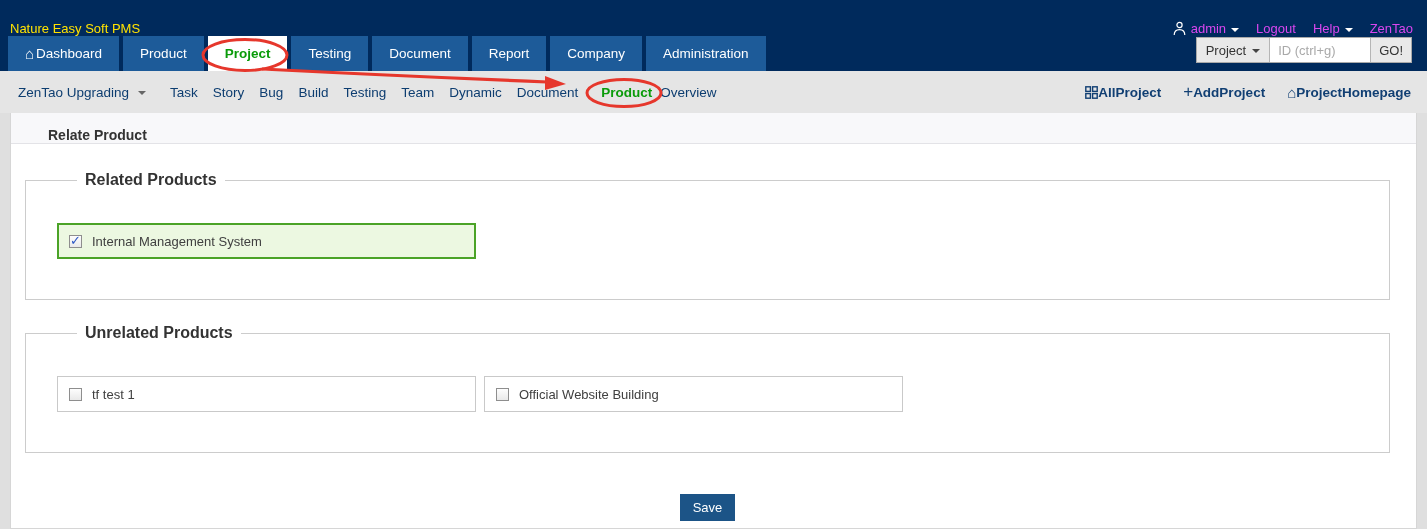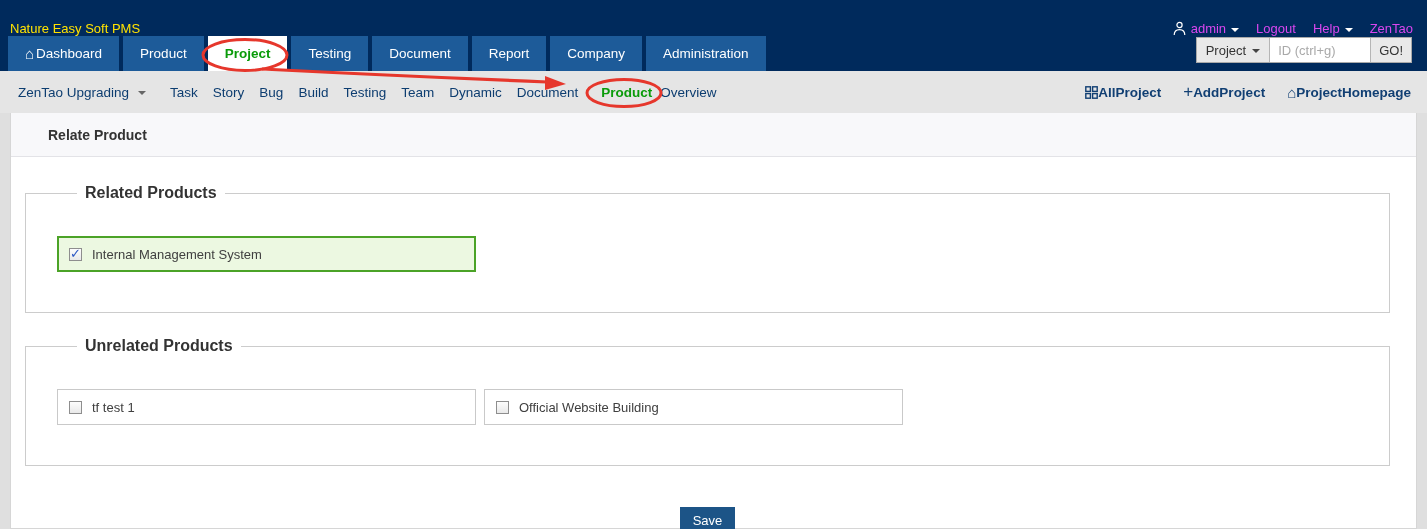--- a/index.html
+++ b/index.html
@@ -39,21 +39,21 @@
   .switcher .caret-down { border-top-color:#666; border-left-width:4px; border-right-width:4px; }
   .subnav-item { margin-right:15px; cursor:pointer; white-space:nowrap; }
   .subnav-item.highlight { color:#0a9b0a; font-weight:bold; margin:0 8px; }
   .subnav-right { margin-left:auto; display:flex; align-items:center; gap:22px; font-weight:bold; color:#113f73; }
   .subnav-right .action { display:flex; align-items:center; cursor:pointer; }
   .plus-glyph { font-size:17px; font-weight:400; line-height:1; margin-top:-2px; }
   .home-glyph2 { font-size:15px; line-height:1; }
   .grid-icon svg { display:block; }
   
   .panel { margin:0 10px; background:#fff; border:1px solid #d6d6d6; border-top:none; height:416px; }
-  .panel-header { background:#f8f8fa; border-bottom:1px solid #e3e3e7; padding:14px 0 13px 37px; font-size:14px; font-weight:bold; color:#333; }
+  .panel-header { background:#f8f8fa; border-bottom:1px solid #e3e3e7; padding:14px 0 0 37px; font-size:14px; font-weight:bold; color:#333; }
   .panel-body { padding:27px 26px 0 14px; }
   fieldset { border:1px solid #ccc; padding:34px 0 40px 31px; margin-bottom:24px; }
   legend { font-weight:bold; font-size:16px; color:#333; margin-left:20px; padding:0 8px; }
   .items-row { display:flex; gap:8px; }
   .product-item { display:flex; align-items:center; width:419px; height:36px; border:1px solid #c9c9c9; background:#fff; padding-left:11px; font-size:13px; color:#404040; cursor:pointer; }
   .product-item.checked { background:#ecf8e1; border:2px solid #4ba327; padding-left:10px; }
   .checkbox { width:13px; height:13px; border:1px solid #8e8e8e; background:linear-gradient(#fdfdfd,#e9e9e9); margin-right:10px; position:relative; flex:none; }
   .checkbox.checked::after { content:"\2713"; position:absolute; left:0px; top:-3px; font-size:13px; font-weight:bold; color:#2b57c4; }
   .save-row { display:flex; justify-content:center; padding-top:17px; }
   .save-btn { background:#1c5487; color:#fff; border:none; padding:6px 13px; font-size:13px; cursor:pointer; font-family:inherit; }

